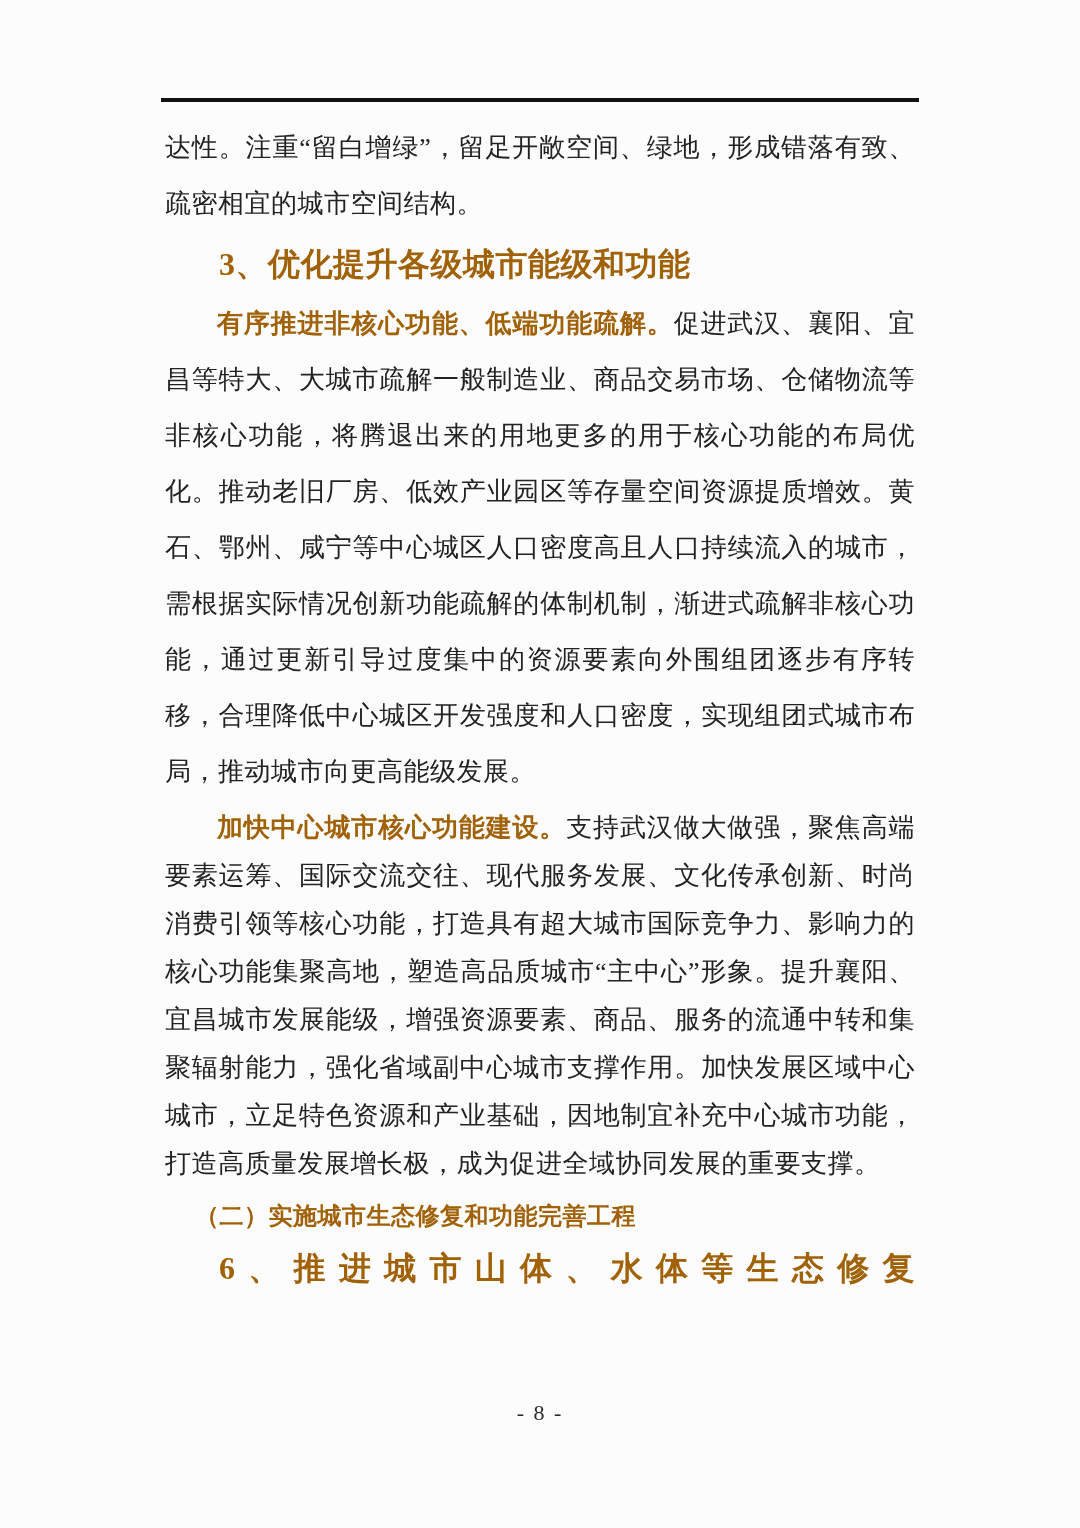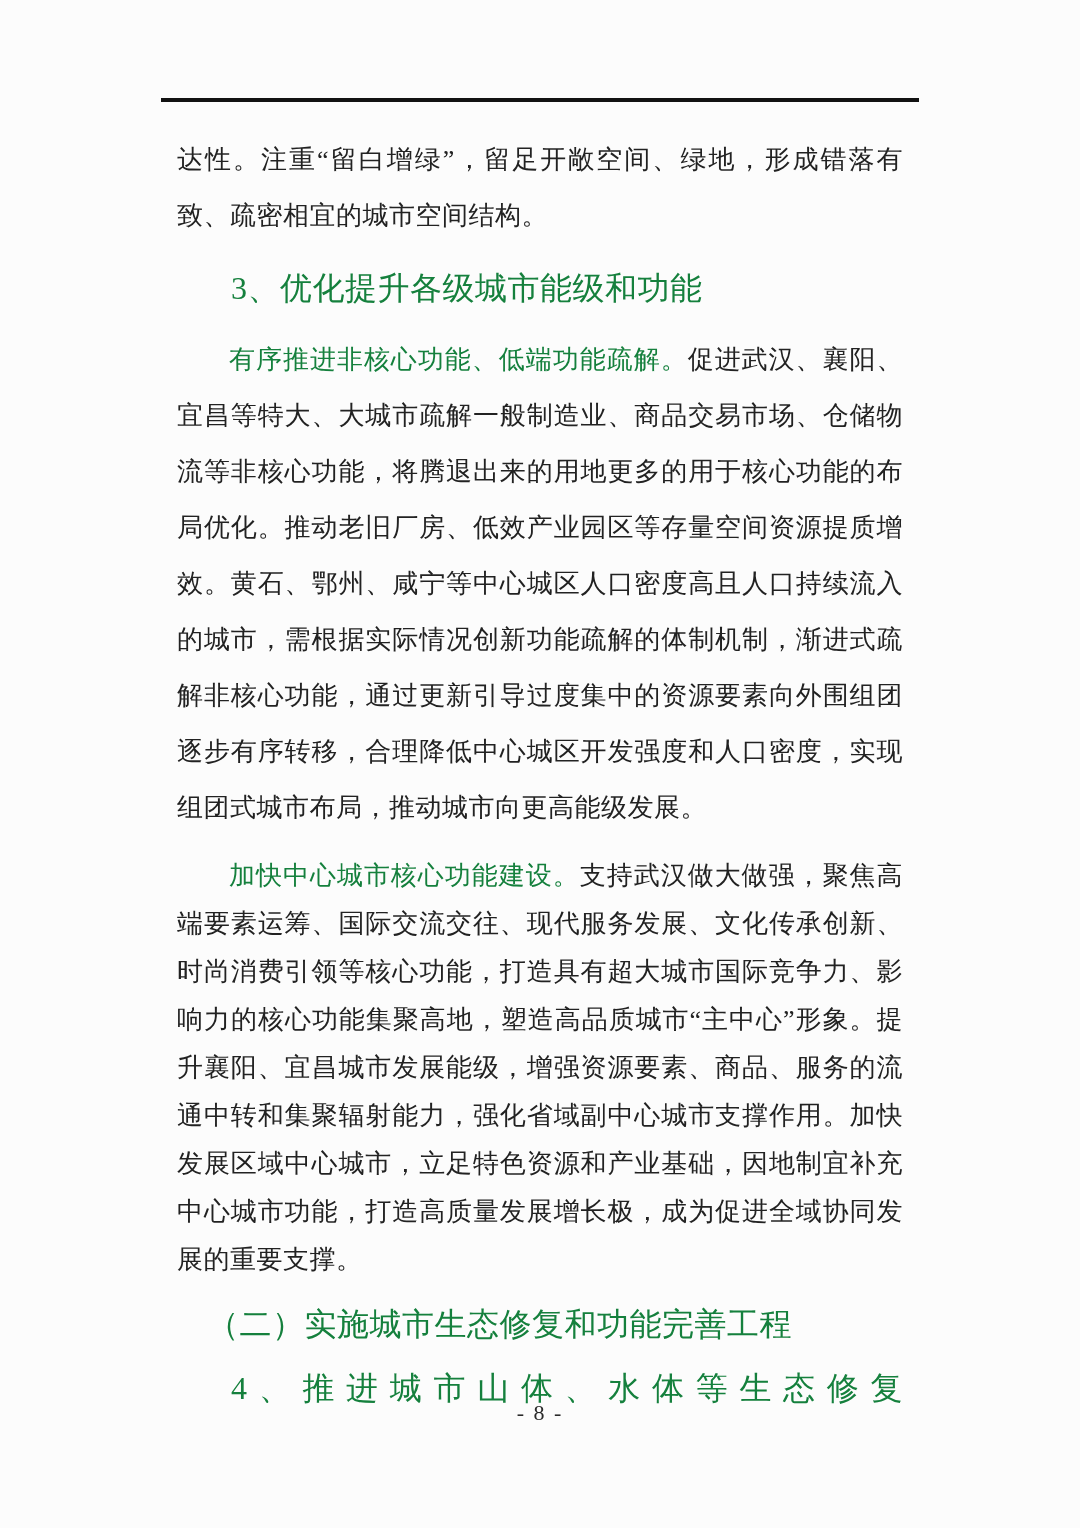--- a/index.html
+++ b/index.html
@@ -24,40 +24,40 @@
     height: 4px;
     background: #121212;
   }
   .content {
     position: absolute;
     left: 161px;
     top: 116px;
     width: 758px;
   }
   .para {
-    margin: 16px;
+    margin: 4px;
     font-size: 26px;
     line-height: 56px;
     text-align: justify;
     text-justify: inter-character;
     letter-spacing: 0.5px;
     color: #222222;
   }
   .para .seg { color: inherit; }
-  .para .bold { font-weight: 400; color: #15803d; }
+  .para .bold { font-weight: 700; color: #a16207; }
   .indent { text-indent: 52px; }
   .sub-heading {
     font-weight: 700;
     font-size: 32px;
     color: #111111;
     text-indent: 54px;
   }
   .section-heading {
     font-weight: 700;
-    font-size: 32px;
+    font-size: 24px;
     color: #111111;
     text-indent: 30px;
   }
   
   .content p:nth-last-child(-n+3) { line-height: 48px; }
   .content p:last-child { text-align-last: justify; }
   .page-number {
     position: absolute;
     left: 0;
     right: 0;
@@ -72,16 +72,16 @@
 <body>
 
 <div class="page">
   <div class="top-rule"></div>
   <div class="content">
       <p class="para body"><span class="seg">达性。注重“留白增绿”，留足开敞空间、绿地，形成错落有致、疏密相宜的城市空间结构。</span></p>
       <p class="para sub-heading indent"><span class="seg bold">3、优化提升各级城市能级和功能</span></p>
       <p class="para body indent"><span class="seg bold">有序推进非核心功能、低端功能疏解。</span><span class="seg">促进武汉、襄阳、宜昌等特大、大城市疏解一般制造业、商品交易市场、仓储物流等非核心功能，将腾退出来的用地更多的用于核心功能的布局优化。推动老旧厂房、低效产业园区等存量空间资源提质增效。黄石、鄂州、咸宁等中心城区人口密度高且人口持续流入的城市，需根据实际情况创新功能疏解的体制机制，渐进式疏解非核心功能，通过更新引导过度集中的资源要素向外围组团逐步有序转移，合理降低中心城区开发强度和人口密度，实现组团式城市布局，推动城市向更高能级发展。</span></p>
       <p class="para body indent"><span class="seg bold">加快中心城市核心功能建设。</span><span class="seg">支持武汉做大做强，聚焦高端要素运筹、国际交流交往、现代服务发展、文化传承创新、时尚消费引领等核心功能，打造具有超大城市国际竞争力、影响力的核心功能集聚高地，塑造高品质城市“主中心”形象。提升襄阳、宜昌城市发展能级，增强资源要素、商品、服务的流通中转和集聚辐射能力，强化省域副中心城市支撑作用。加快发展区域中心城市，立足特色资源和产业基础，因地制宜补充中心城市功能，打造高质量发展增长极，成为促进全域协同发展的重要支撑。</span></p>
       <p class="para section-heading indent"><span class="seg bold">（二）实施城市生态修复和功能完善工程</span></p>
-      <p class="para sub-heading indent"><span class="seg bold">4、推进城市山体、水体等生态修复</span></p>
+      <p class="para sub-heading indent"><span class="seg bold">6、推进城市山体、水体等生态修复</span></p>
     </div>
   <div class="page-number">- 8 -</div>
 </div>
 
 </body></html>

